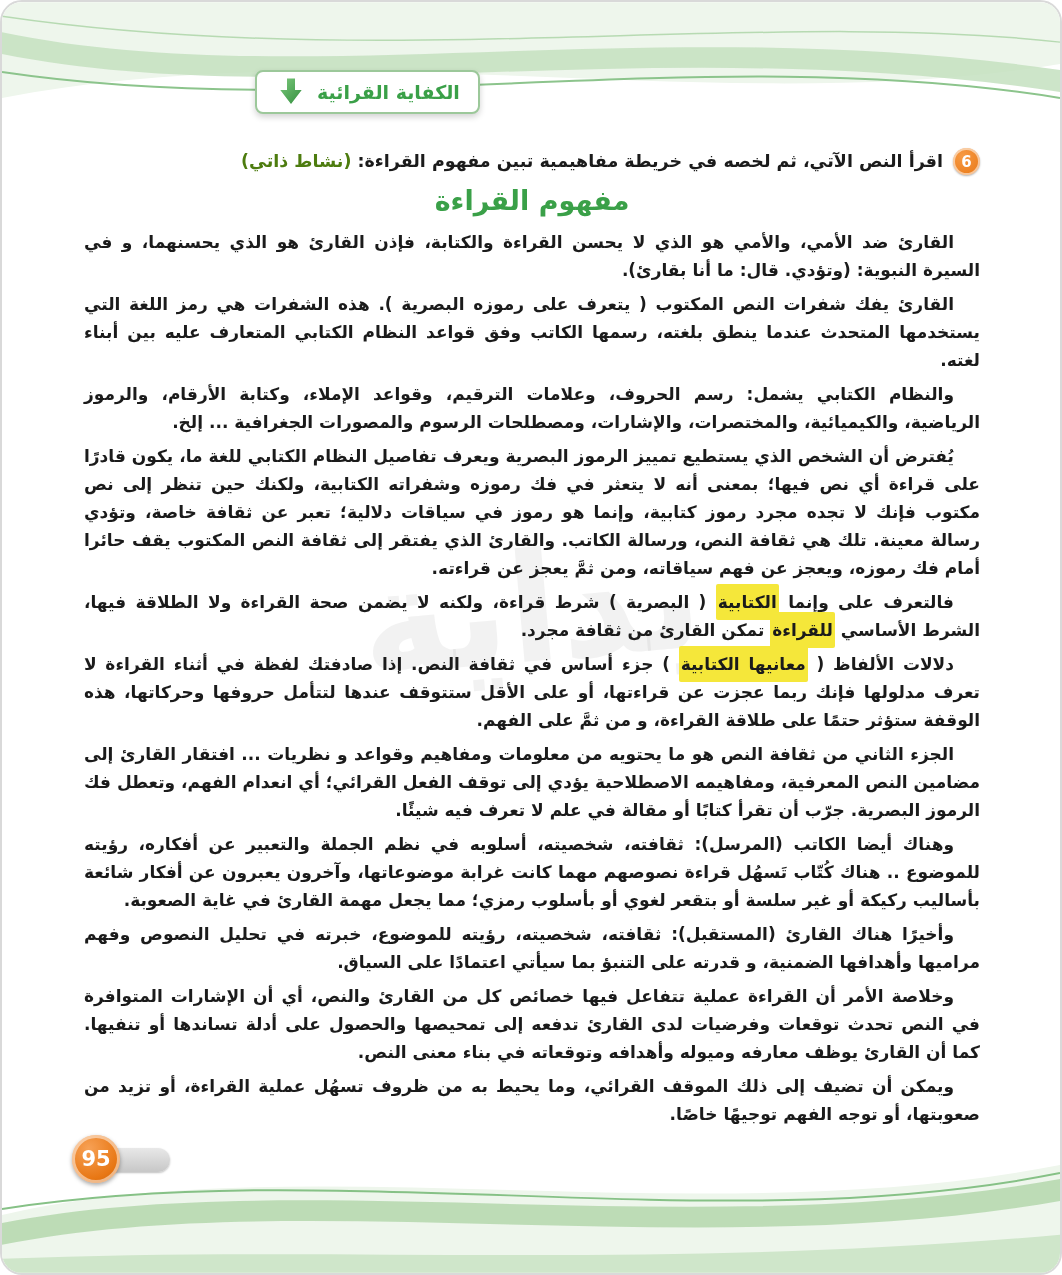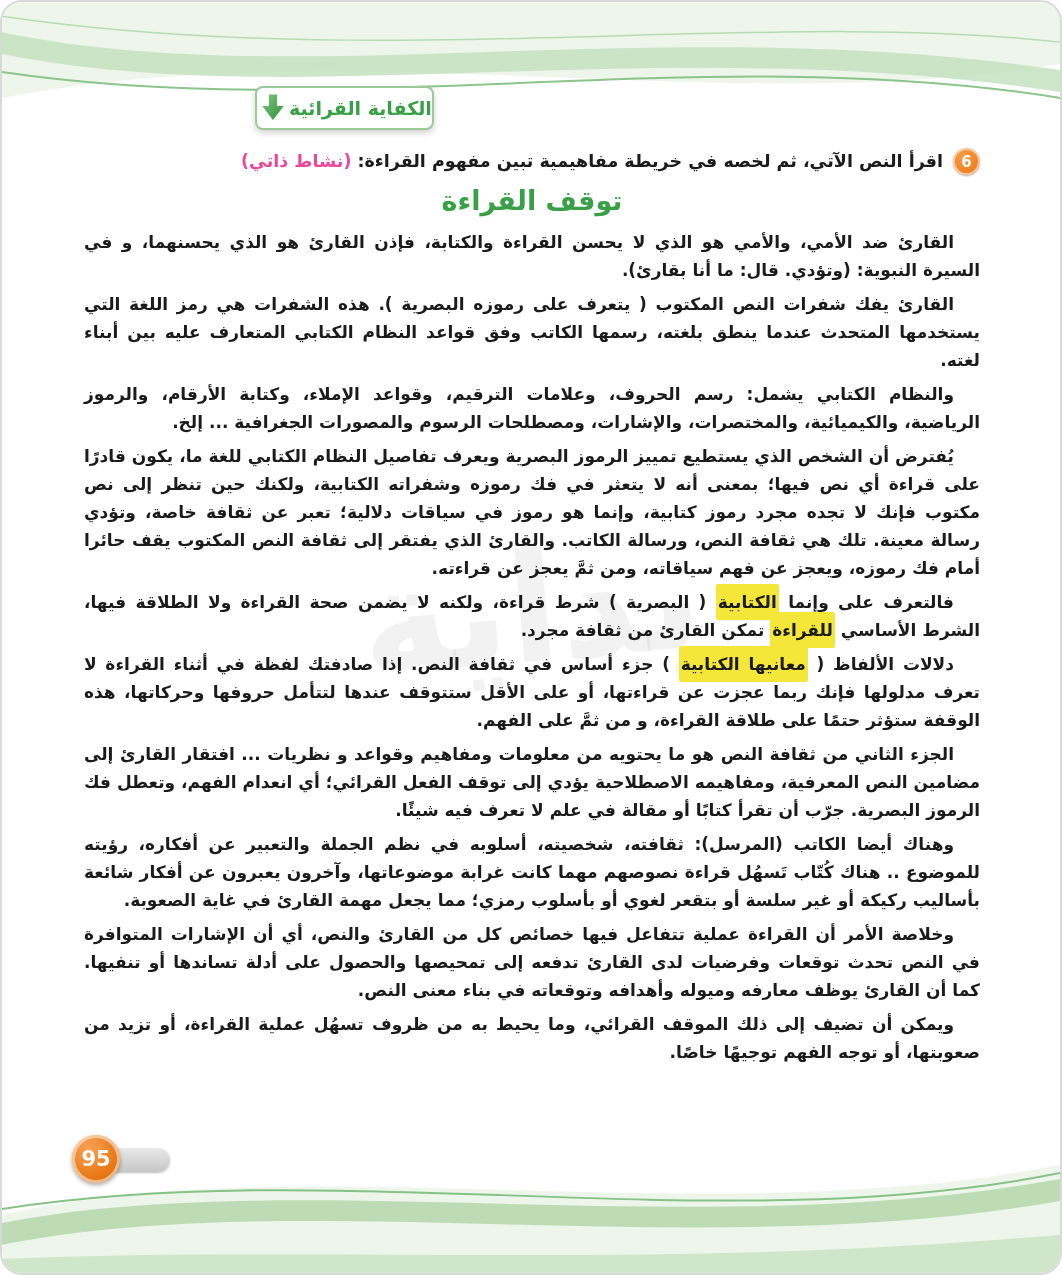--- a/index.html
+++ b/index.html
@@ -12,42 +12,42 @@
     box-sizing:border-box;
     overflow:hidden;
     font-family:"DejaVu Sans", sans-serif;
   }
   .waves-top,.waves-bottom{position:absolute;left:0;width:100%;pointer-events:none;}
   .waves-top{top:0;}
   .waves-bottom{bottom:0;}
 
   
   .badge{
-    position:absolute;top:84px;left:253px;z-index:3;
-    display:flex;flex-direction:row;align-items:center;
+    position:absolute;top:68px;left:253px;z-index:3;
+    display:flex;flex-direction:row;align-items:center;gap:10px;
     background:#ffffff;border:2px solid #9cc89a;border-radius:8px;
-    padding:4px 0;box-shadow:0 3px 6px rgba(0,0,0,.18);
+    padding:4px 18px;box-shadow:0 3px 6px rgba(0,0,0,.18);
   }
   .badge-label{color:#3aa048;font-weight:bold;font-size:19px;direction:rtl;}
 
   
   .content{
     position:absolute;top:146px;left:82px;right:80px;z-index:2;
     direction:rtl;color:#1b1b1b;
   }
   .exercise-row{display:flex;direction:rtl;align-items:flex-start;gap:10px;margin-bottom:10px;}
   .ex-num{
     flex:0 0 auto;width:27px;height:27px;border-radius:50%;
     background:radial-gradient(circle at 35% 30%, #f79a44, #e87714);
     color:#fff;font-weight:bold;font-size:15px;
     display:flex;align-items:center;justify-content:center;
     box-shadow:inset 0 0 0 2px rgba(255,255,255,.55), 0 1px 2px rgba(0,0,0,.3);
   }
   .ex-text{font-weight:bold;font-size:17.5px;line-height:27px;}
-  .tag{color:#ec4899;font-weight:bold;}
+  .tag{color:#4d7c0f;font-weight:bold;}
 
   .title{
     text-align:center;color:#3aa048;font-size:27px;font-weight:bold;
     margin:10px 0 12px 0;
   }
   .para{
     font-weight:bold;font-size:17px;line-height:28px;
     text-align:justify;text-indent:26px;margin:0 0 6px 0;
   }
   .hl{background:#f5e73a;padding:8px 2px;border-radius:2px;}
@@ -113,31 +113,32 @@
 
   <div class="content">
     <div class="exercise-row">
       <span class="ex-num">6</span>
       <span class="ex-text">
         <span>اقرأ النص الآتي، ثم لخصه في خريطة مفاهيمية تبين مفهوم القراءة:</span>
         <span class="tag">(نشاط ذاتي)</span>
       </span>
     </div>
 
-    <h1 class="title">توقف القراءة</h1>
+    <h1 class="title">مفهوم القراءة</h1>
 
     <div>
         <p class="para"><span>القارئ ضد الأمي، والأمي هو الذي لا يحسن القراءة والكتابة، فإذن القارئ هو الذي يحسنهما، و في السيرة النبوية: (وتؤدي. قال: ما أنا بقارئ).</span></p>
         <p class="para"><span>القارئ يفك شفرات النص المكتوب ( يتعرف على رموزه البصرية ). هذه الشفرات هي رمز اللغة التي يستخدمها المتحدث عندما ينطق بلغته، رسمها الكاتب وفق قواعد النظام الكتابي المتعارف عليه بين أبناء لغته.</span></p>
         <p class="para"><span>والنظام الكتابي يشمل: رسم الحروف، وعلامات الترقيم، وقواعد الإملاء، وكتابة الأرقام، والرموز الرياضية، والكيميائية، والمختصرات، والإشارات، ومصطلحات الرسوم والمصورات الجغرافية ... إلخ.</span></p>
         <p class="para"><span>يُفترض أن الشخص الذي يستطيع تمييز الرموز البصرية ويعرف تفاصيل النظام الكتابي للغة ما، يكون قادرًا على قراءة أي نص فيها؛ بمعنى أنه لا يتعثر في فك رموزه وشفراته الكتابية، ولكنك حين تنظر إلى نص مكتوب فإنك لا تجده مجرد رموز كتابية، وإنما هو رموز في سياقات دلالية؛ تعبر عن ثقافة خاصة، وتؤدي رسالة معينة. تلك هي ثقافة النص، ورسالة الكاتب. والقارئ الذي يفتقر إلى ثقافة النص المكتوب يقف حائرا أمام فك رموزه، ويعجز عن فهم سياقاته، ومن ثمَّ يعجز عن قراءته.</span></p>
         <p class="para"><span>فالتعرف على وإنما </span><span class="hl">الكتابية</span><span> ( البصرية ) شرط قراءة، ولكنه لا يضمن صحة القراءة ولا الطلاقة فيها، الشرط الأساسي </span><span class="hl">للقراءة</span><span> تمكن القارئ من ثقافة مجرد.</span></p>
         <p class="para"><span>دلالات الألفاظ ( </span><span class="hl">معانيها الكتابية</span><span> ) جزء أساس في ثقافة النص. إذا صادفتك لفظة في أثناء القراءة لا تعرف مدلولها فإنك ربما عجزت عن قراءتها، أو على الأقل ستتوقف عندها لتتأمل حروفها وحركاتها، هذه الوقفة ستؤثر حتمًا على طلاقة القراءة، و من ثمَّ على الفهم.</span></p>
         <p class="para"><span>الجزء الثاني من ثقافة النص هو ما يحتويه من معلومات ومفاهيم وقواعد و نظريات ... افتقار القارئ إلى مضامين النص المعرفية، ومفاهيمه الاصطلاحية يؤدي إلى توقف الفعل القرائي؛ أي انعدام الفهم، وتعطل فك الرموز البصرية. جرّب أن تقرأ كتابًا أو مقالة في علم لا تعرف فيه شيئًا.</span></p>
         <p class="para"><span>وهناك أيضا الكاتب (المرسل): ثقافته، شخصيته، أسلوبه في نظم الجملة والتعبير عن أفكاره، رؤيته للموضوع .. هناك كُتّاب تَسهُل قراءة نصوصهم مهما كانت غرابة موضوعاتها، وآخرون يعبرون عن أفكار شائعة بأساليب ركيكة أو غير سلسة أو بتقعر لغوي أو بأسلوب رمزي؛ مما يجعل مهمة القارئ في غاية الصعوبة.</span></p>
+        <p class="para"><span>وأخيرًا هناك القارئ (المستقبل): ثقافته، شخصيته، رؤيته للموضوع، خبرته في تحليل النصوص وفهم مراميها وأهدافها الضمنية، و قدرته على التنبؤ بما سيأتي اعتمادًا على السياق.</span></p>
         <p class="para"><span>وخلاصة الأمر أن القراءة عملية تتفاعل فيها خصائص كل من القارئ والنص، أي أن الإشارات المتوافرة في النص تحدث توقعات وفرضيات لدى القارئ تدفعه إلى تمحيصها والحصول على أدلة تساندها أو تنفيها. كما أن القارئ يوظف معارفه وميوله وأهدافه وتوقعاته في بناء معنى النص.</span></p>
         <p class="para"><span>ويمكن أن تضيف إلى ذلك الموقف القرائي، وما يحيط به من ظروف تسهُل عملية القراءة، أو تزيد من صعوبتها، أو توجه الفهم توجيهًا خاصًا.</span></p>
       </div>
   </div>
 
   <div class="pagenum-wrap">
     <div class="pagenum-ribbon"></div>
     <div class="pagenum-circle">95</div>
   </div>
 

